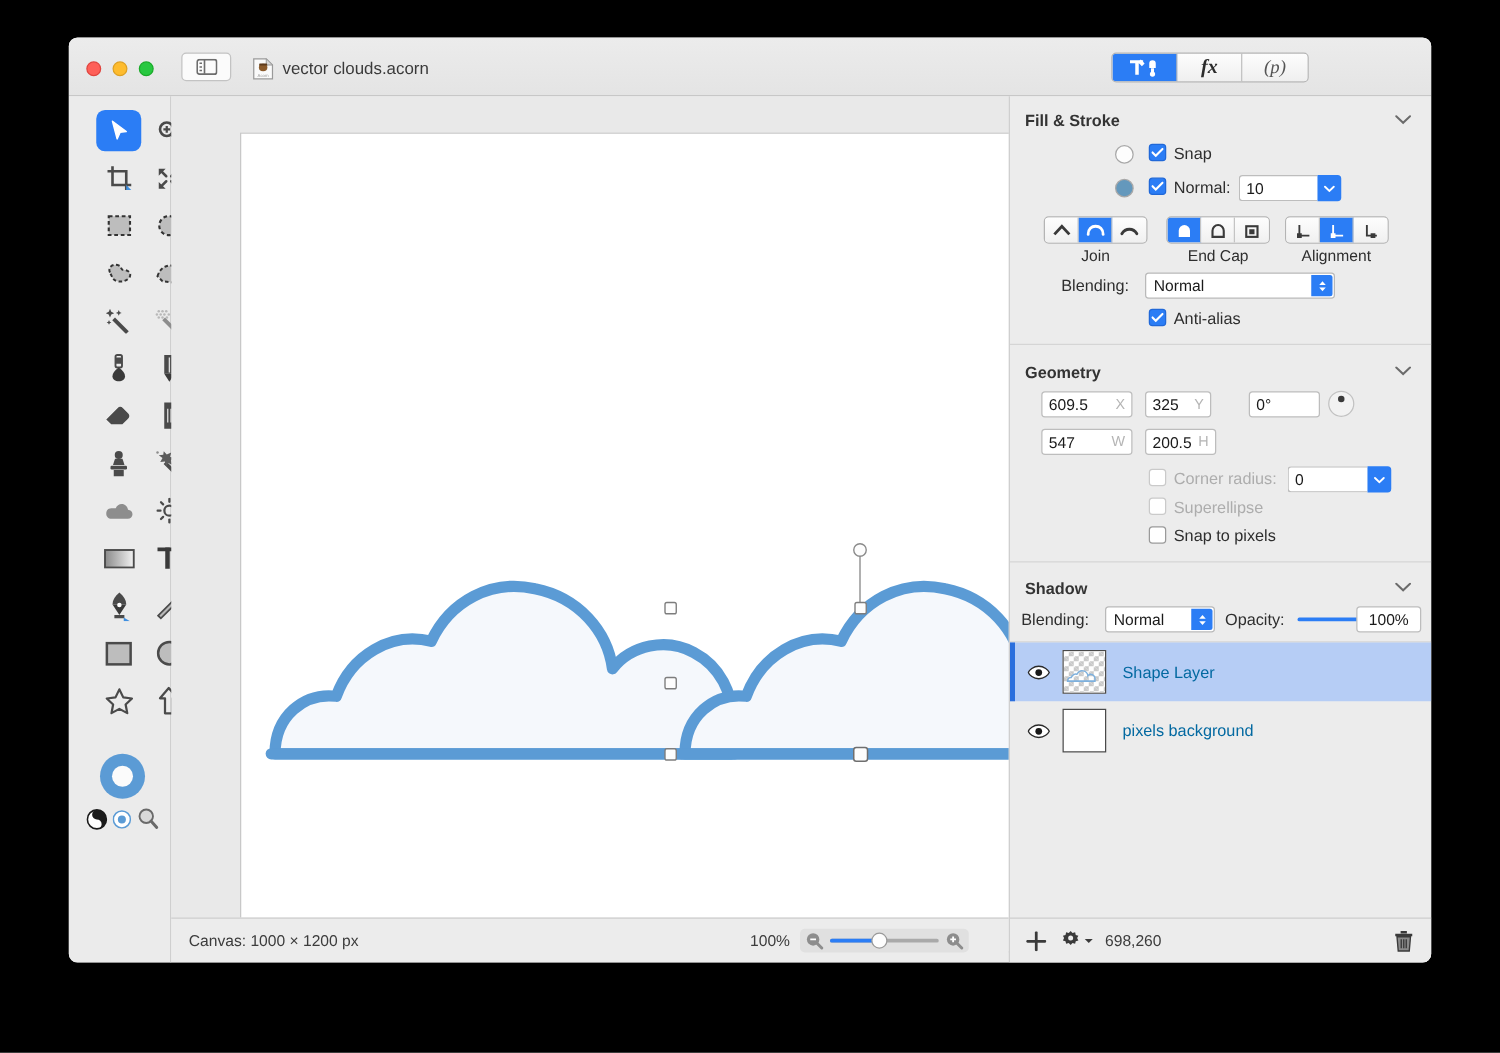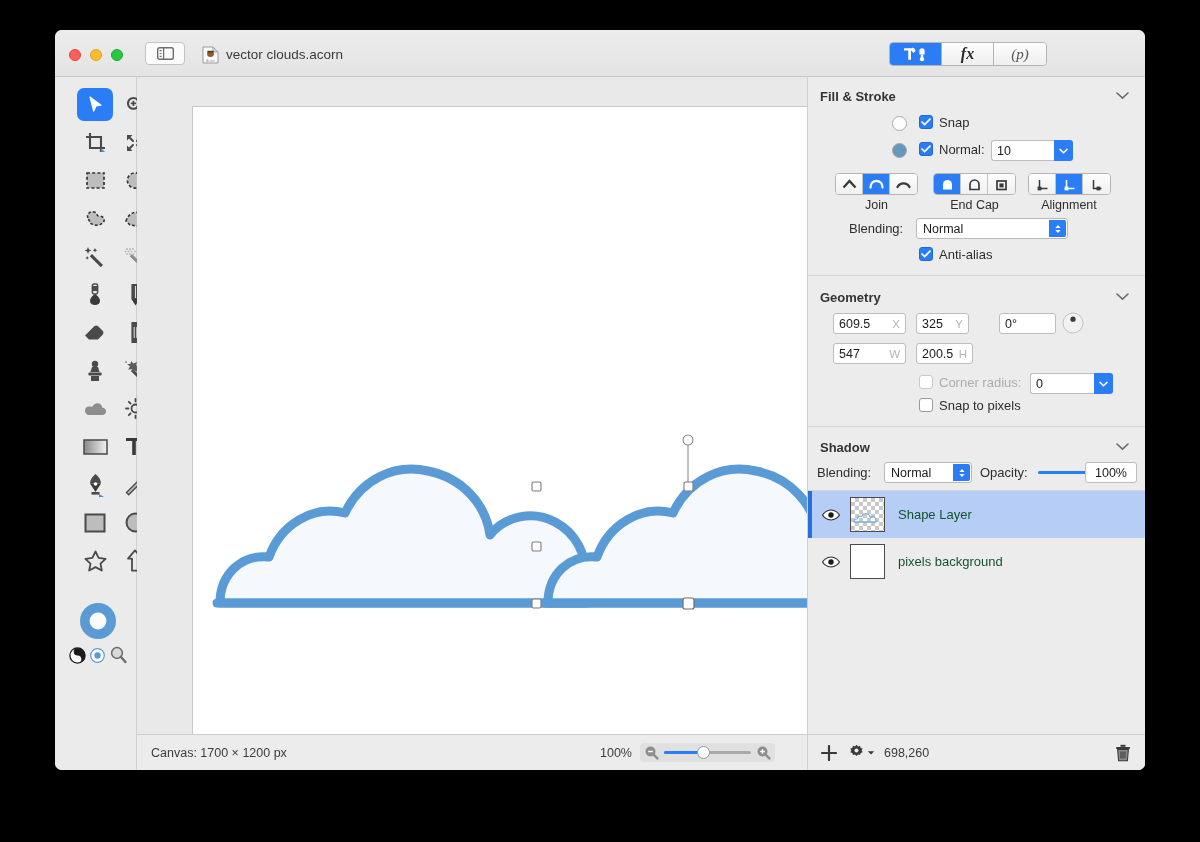--- a/index.html
+++ b/index.html
@@ -172,21 +172,21 @@
   }
   .checker {
     position: absolute; inset: 0;
     background-image:
       linear-gradient(45deg, #c9c9c9 25%, transparent 25%, transparent 75%, #c9c9c9 75%),
       linear-gradient(45deg, #c9c9c9 25%, transparent 25%, transparent 75%, #c9c9c9 75%);
     background-size: 8px 8px;
     background-position: 0 0, 4px 4px;
     background-color: #fff;
   }
-  .layer-name { margin-left: 13px; font-size: 13px; color: #14532d; }
+  .layer-name { margin-left: 13px; font-size: 13px; color: #0369a1; }
   .eye { position: absolute; left: 14px; }
 </style>
 </head>
 <body>
 
 <div id="window">
 
   <div id="titlebar">
     <div class="traffic tl-red"></div>
     <div class="traffic tl-yel"></div>
@@ -507,21 +507,21 @@
             <rect x="644" y="492" width="9" height="9" rx="1.5"></rect>
           </g>
           <rect x="490" y="491" width="11" height="11" rx="2" fill="#fdfdfd" stroke="#6f6f6f" stroke-width="1.2"></rect>
         </g>
       </svg>
 
     </div>
   </div>
 
   <div id="statusbar">
-    <span id="canvas-info">Canvas: 1700 × 1200 px</span>
+    <span id="canvas-info">Canvas: 1000 × 1200 px</span>
     <span id="zoom-pct">100%</span>
     <div id="zoom-slider">
       <svg width="15" height="15" viewBox="0 0 15 15" style="margin-left:4px">
         <circle cx="6.5" cy="6.5" r="5" fill="#8d8d8d"></circle>
         <line x1="4.2" y1="6.5" x2="8.8" y2="6.5" stroke="#fff" stroke-width="1.5"></line>
         <line x1="9.8" y1="9.8" x2="13.4" y2="13.4" stroke="#8d8d8d" stroke-width="2.4" stroke-linecap="round"></line>
       </svg>
       <div style="position:relative;flex:1;height:3px;margin:0 5px;background:#a9a9a9;border-radius:2px">
         <div style="position:absolute;left:0;top:0;bottom:0;width:45%;background:#2b7df5;border-radius:2px"></div>
         <div style="position:absolute;left:45%;top:-5px;width:13px;height:13px;margin-left:-6px;background:#fdfdfd;border:1px solid #9a9a9a;border-radius:50%"></div>
@@ -701,20 +701,24 @@
       <div class="field" style="position:absolute;left:222px;top:-1px;width:64px;border-radius:3px 0 0 3px;border-right:none">
         <span>0</span>
       </div>
       <div class="stepbtn" style="position:absolute;left:286px;top:-1px">
         <svg width="9" height="6" viewBox="0 0 9 6">
             <path d="M1 1.4l3.5 3.3L8 1.4" fill="none" stroke="#fff" stroke-width="1.5" stroke-linecap="round"></path>
           </svg>
       </div>
     </div>
 
+    <div class="row" style="height:23px">
+      <span class="cb dimbox" style="position:absolute;left:111px;top:0"></span>
+      <span class="lbl dim" style="position:absolute;left:131px;top:0">Superellipse</span>
+    </div>
 
     <div class="row" style="height:28px">
       <span class="cb" style="position:absolute;left:111px;top:0"></span>
       <span class="lbl" style="position:absolute;left:131px;top:0">Snap to pixels</span>
     </div>
 
     <div class="divider"></div>
 
     <div class="sec-head" style="margin-top:5px">
       <span>Shadow</span>

